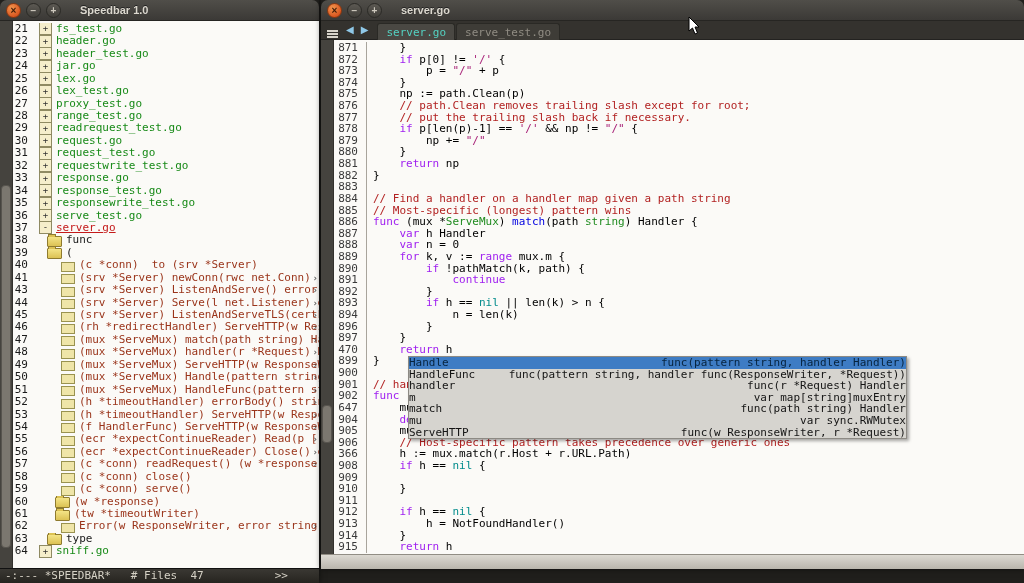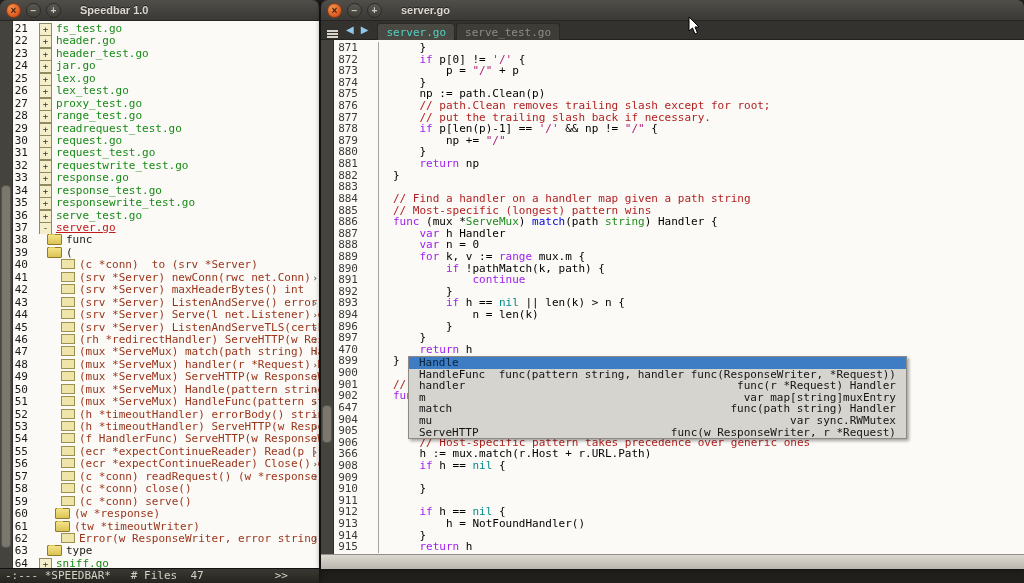--- a/index.html
+++ b/index.html
@@ -16,21 +16,21 @@
   .wbtn.min,.wbtn.max{background:linear-gradient(#5c5953,#403e39);color:#cfcabf;border:1px solid #2b2a26}
   .wtitle{color:#dcd8cf;font:bold 11px "Liberation Sans",sans-serif;margin-left:14px;
     text-shadow:0 -1px 0 #222;white-space:pre}
   
   .vscroll{width:12px;flex:none;background:#45433e;position:relative;border-right:1px solid #33312d}
   .thumb{position:absolute;left:1px;right:1px;background:#7b776f;border:1px solid #57544e;border-radius:4px}
   
   #speedbar{left:0;top:0;width:319px;height:583px}
   .sb-body{flex:1;display:flex;background:#fbfaf7;overflow:hidden}
   #sb-list{flex:1;padding-top:2px;font:11px/12.45px "DejaVu Sans Mono",monospace;color:#000;overflow:hidden}
-  .sb-row{height:12.45px;display:flex;align-items:flex-start;white-space:pre;position:relative;overflow:hidden}
+  .sb-row{height:12.45px;display:flex;align-items:flex-end;white-space:pre;position:relative;overflow:hidden}
   .sb-num{width:15px;flex:none;text-align:right;margin-right:5px;color:#1a1a1a}
   .sb-box{flex:none;width:11px;height:11px;background:#f5eecb;border:1px solid #8f8a62;
     color:#333;font:9px/10px "DejaVu Sans Mono",monospace;text-align:center;margin-right:4px}
   .sb-folder{flex:none;width:13px;height:9px;background:linear-gradient(#f4e487,#dcc254);
     border:1px solid #8f7b2f;border-radius:1px;margin-right:4px;position:relative}
   .sb-folder::before{content:"";position:absolute;left:0;top:-3px;width:6px;height:2px;
     background:#dcc254;border:1px solid #8f7b2f;border-bottom:none}
   .sb-tag{flex:none;width:12px;height:8px;background:#efe5a8;border:1px solid #99924f;margin-right:4px}
   .kind-file .sb-box,.kind-file-selected .sb-box{margin-left:6px}
   .kind-group .sb-folder{margin-left:14px}
@@ -52,29 +52,29 @@
     box-shadow:0 3px 0 0 #d8d4cb,0 6px 0 0 #d8d4cb;align-self:center;transform:translateY(4px)}
   .nav{color:#8fc8e8;font:10px/16px "DejaVu Sans",sans-serif;padding:0 2px}
   .tabs{display:flex;gap:1px;margin-left:4px}
   .tab{height:16px;padding:0 8px;font:11px/17px "DejaVu Sans Mono",monospace;color:#908c83;
     background:#3e3c37;border:1px solid #2a2925;border-bottom:none;margin-top:2px;border-radius:3px 3px 0 0}
   .tab.active{color:#54d2c2;background:#4a4843}
   .ed-body{flex:1;display:flex;background:#fbfaf7;overflow:hidden}
   #code-wrap{flex:1;position:relative;padding-top:2px;overflow:hidden;
     font:11px/11.62px "DejaVu Sans Mono",monospace}
   .cl{display:flex;height:11.62px}
-  .lnum{flex:none;width:24px;text-align:right;padding-right:20px;border-right:1px solid #a8a49c;
-    margin-right:14px;color:#3a3a3a}
+  .lnum{flex:none;width:24px;text-align:right;padding-right:8px;border-right:1px solid #a8a49c;
+    margin-right:6px;color:#3a3a3a}
   .ltext{white-space:pre;color:#000}
   .kw{color:#a020f0}.cm{color:#b22222}.st{color:#a82278}.fn{color:#0000e0}.ty{color:#1f8b1f}.ct{color:#008b8b}
   .cursor{display:inline-block;width:6px;height:10px;background:#000;vertical-align:-1px}
   
   #popup{position:absolute;left:74px;top:316px;width:497px;background:#d6d4cf;
     border:1px solid #8d8a84;box-shadow:2px 2px 3px rgba(0,0,0,.35);z-index:4}
-  .pr{display:flex;height:11.62px;padding:0 10px;color:#141414;white-space:pre;align-items:center}
+  .pr{display:flex;height:11.62px;padding:0 0;color:#141414;white-space:pre;align-items:center}
   .pr .sig{margin-left:auto}
   .pr.sel{background:#3e7cc4;color:#06233e}
   
   .ed-modeline{height:14px;flex:none;background:linear-gradient(#dcd9d2,#b9b5ac);
     border-top:1px solid #918d84;font:11px/13px "DejaVu Sans Mono",monospace;color:#100f0d;
     padding:0 4px;white-space:pre;overflow:hidden}
   .ml-buf{font-weight:bold}
   .ml-alert{color:#c00000;font-weight:bold}
   
   #mouse{position:absolute;left:688px;top:16px;z-index:9}
@@ -108,21 +108,20 @@
         <div class="sb-row kind-file"><span class="sb-num">32</span><span class="sb-box">+</span><span class="sb-label">requestwrite_test.go</span></div>
         <div class="sb-row kind-file"><span class="sb-num">33</span><span class="sb-box">+</span><span class="sb-label">response.go</span></div>
         <div class="sb-row kind-file"><span class="sb-num">34</span><span class="sb-box">+</span><span class="sb-label">response_test.go</span></div>
         <div class="sb-row kind-file"><span class="sb-num">35</span><span class="sb-box">+</span><span class="sb-label">responsewrite_test.go</span></div>
         <div class="sb-row kind-file"><span class="sb-num">36</span><span class="sb-box">+</span><span class="sb-label">serve_test.go</span></div>
         <div class="sb-row kind-file-selected"><span class="sb-num">37</span><span class="sb-box">-</span><span class="sb-label">server.go</span></div>
         <div class="sb-row kind-group"><span class="sb-num">38</span><span class="sb-folder"></span><span class="sb-label">func</span></div>
         <div class="sb-row kind-group"><span class="sb-num">39</span><span class="sb-folder"></span><span class="sb-label">(</span></div>
         <div class="sb-row kind-item"><span class="sb-num">40</span><span class="sb-tag"></span><span class="sb-label">(c *conn)  to (srv *Server)</span></div>
         <div class="sb-row kind-item"><span class="sb-num">41</span><span class="sb-tag"></span><span class="sb-label">(srv *Server) newConn(rwc net.Conn) (c</span><span class="sb-trunc">›</span></div>
-        <div class="sb-row kind-item"><span class="sb-num">42</span><span class="sb-tag"></span><span class="sb-label">(srv *Server) maxHeaderBytes() int</span></div>
         <div class="sb-row kind-item"><span class="sb-num">43</span><span class="sb-tag"></span><span class="sb-label">(srv *Server) ListenAndServe() error</span><span class="sb-trunc">›</span></div>
         <div class="sb-row kind-item"><span class="sb-num">44</span><span class="sb-tag"></span><span class="sb-label">(srv *Server) Serve(l net.Listener) e</span><span class="sb-trunc">›</span></div>
         <div class="sb-row kind-item"><span class="sb-num">45</span><span class="sb-tag"></span><span class="sb-label">(srv *Server) ListenAndServeTLS(certF</span><span class="sb-trunc">›</span></div>
         <div class="sb-row kind-item"><span class="sb-num">46</span><span class="sb-tag"></span><span class="sb-label">(rh *redirectHandler) ServeHTTP(w Res</span><span class="sb-trunc">›</span></div>
         <div class="sb-row kind-item"><span class="sb-num">47</span><span class="sb-tag"></span><span class="sb-label">(mux *ServeMux) match(path string) Ha</span><span class="sb-trunc">›</span></div>
         <div class="sb-row kind-item"><span class="sb-num">48</span><span class="sb-tag"></span><span class="sb-label">(mux *ServeMux) handler(r *Request) H</span><span class="sb-trunc">›</span></div>
         <div class="sb-row kind-item"><span class="sb-num">49</span><span class="sb-tag"></span><span class="sb-label">(mux *ServeMux) ServeHTTP(w ResponseW</span><span class="sb-trunc">›</span></div>
         <div class="sb-row kind-item"><span class="sb-num">50</span><span class="sb-tag"></span><span class="sb-label">(mux *ServeMux) Handle(pattern string</span><span class="sb-trunc">›</span></div>
         <div class="sb-row kind-item"><span class="sb-num">51</span><span class="sb-tag"></span><span class="sb-label">(mux *ServeMux) HandleFunc(pattern st</span><span class="sb-trunc">›</span></div>
         <div class="sb-row kind-item"><span class="sb-num">52</span><span class="sb-tag"></span><span class="sb-label">(h *timeoutHandler) errorBody() strin</span><span class="sb-trunc">›</span></div>
@@ -341,21 +340,21 @@
           <div class="cl">
             <span class="lnum">914</span>
             <span class="ltext"><span>    }</span></span>
           </div>
           <div class="cl">
             <span class="lnum">915</span>
             <span class="ltext"><span>    </span><span class="kw">return</span><span> h</span></span>
           </div>
         </div>
       <div id="popup">
-          <div class="pr sel"><span class="nm">Handle</span></div>
+          <div class="pr sel"><span class="nm">Handle</span><span class="sig">func(pattern string, handler Handler)</span></div>
           <div class="pr"><span class="nm">HandleFunc</span><span class="sig">func(pattern string, handler func(ResponseWriter, *Request))</span></div>
           <div class="pr"><span class="nm">handler</span><span class="sig">func(r *Request) Handler</span></div>
           <div class="pr"><span class="nm">m</span><span class="sig">var map[string]muxEntry</span></div>
           <div class="pr"><span class="nm">match</span><span class="sig">func(path string) Handler</span></div>
           <div class="pr"><span class="nm">mu</span><span class="sig">var sync.RWMutex</span></div>
           <div class="pr"><span class="nm">ServeHTTP</span><span class="sig">func(w ResponseWriter, r *Request)</span></div>
         </div>
     </div>
   </div>
   <div class="ed-modeline">

